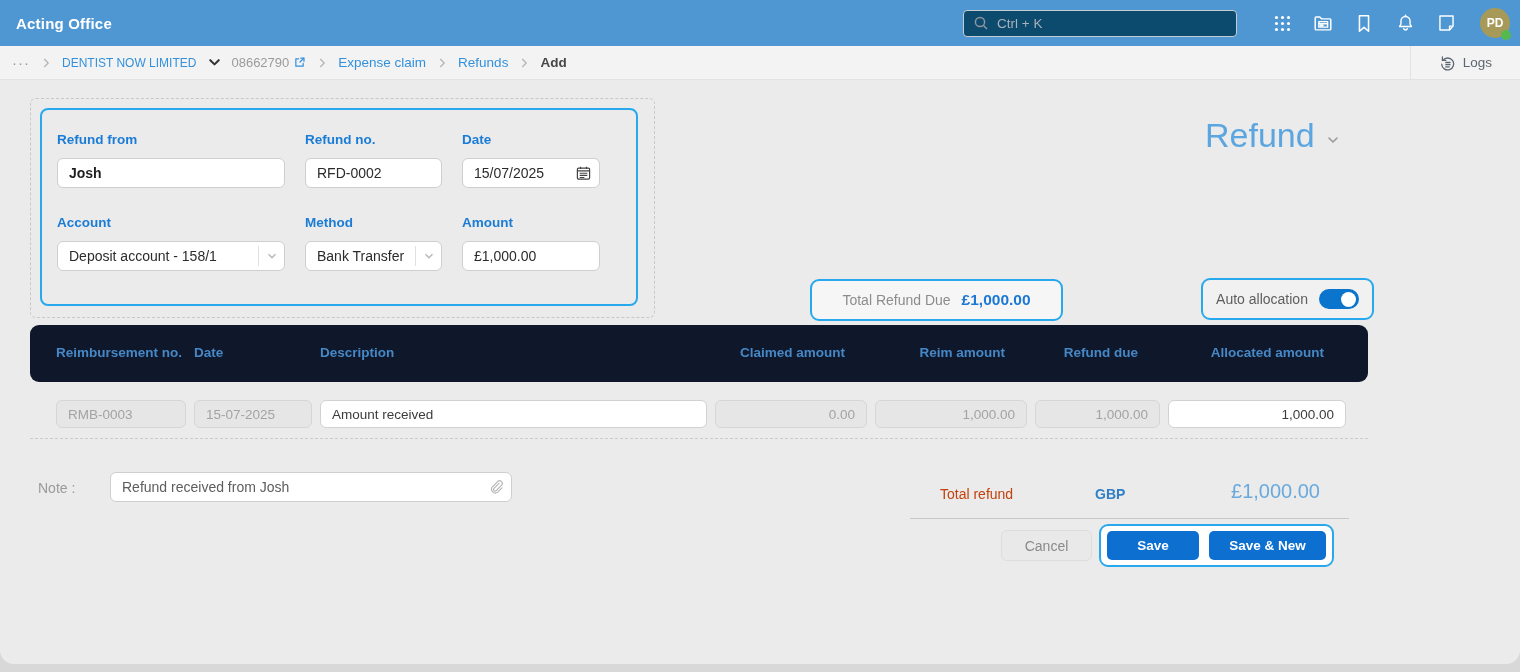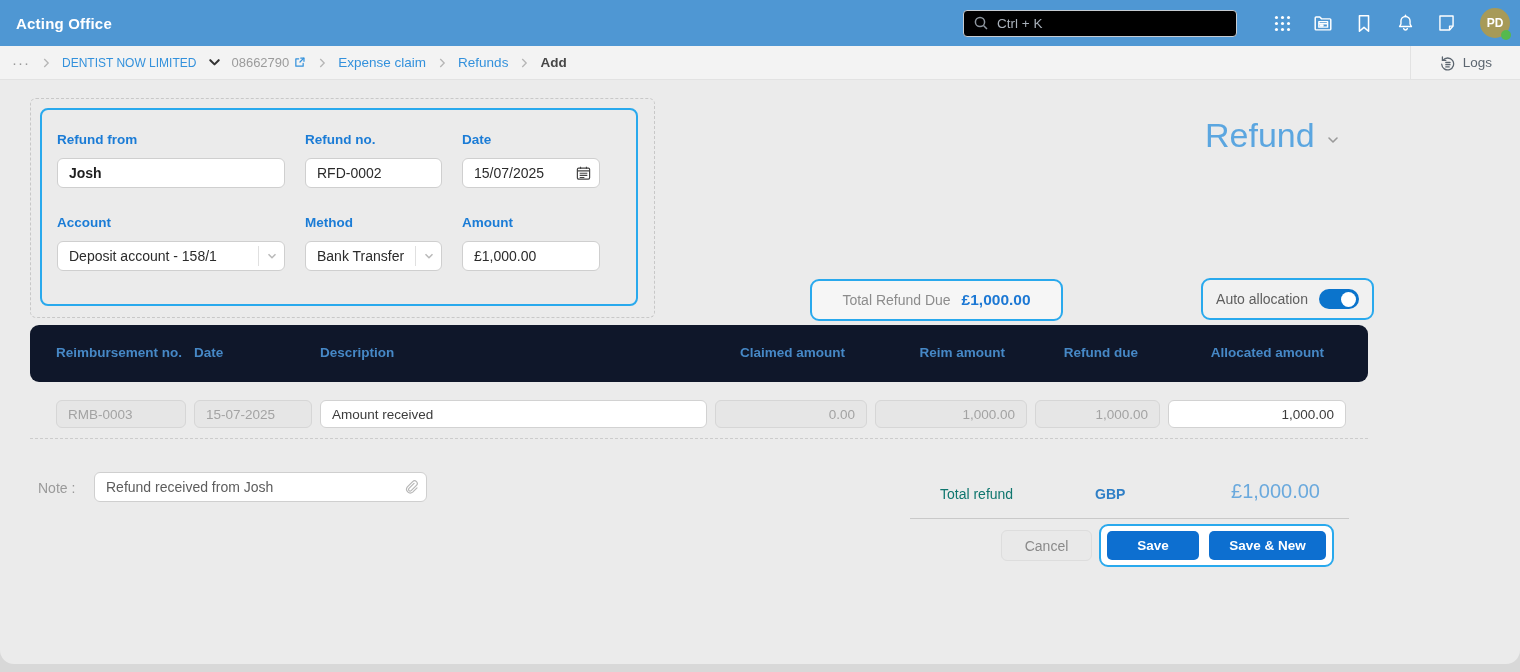--- a/index.html
+++ b/index.html
@@ -3,21 +3,21 @@
 <meta charset="utf-8">
 <style>
   * { margin:0; padding:0; box-sizing:border-box; }
   html,body { width:1520px; height:672px; }
   body { background:#d8d8d8; font-family:"Liberation Sans", sans-serif; overflow:hidden; }
   .page { position:relative; width:1520px; height:672px; }
 
   
   .topbar { height:46px; background:#4f97d3; display:flex; align-items:center; padding:0 10px 0 16px; }
   .app-title { color:#ffffff; font-weight:700; font-size:15px; letter-spacing:.2px; }
-  .search { margin-left:auto; width:274px; height:27px; background:#000000; border:1px solid #c6ccd2;
+  .search { margin-left:auto; width:274px; height:27px; background:#0c4a6e; border:1px solid #c6ccd2;
             border-radius:4px; display:flex; align-items:center; gap:8px; padding:0 9px; }
   .search input { border:none; outline:none; background:transparent; color:#8f98a2; font-size:13.5px; width:100%;
                   font-family:"Liberation Sans", sans-serif; }
   .search input::placeholder { color:#a9b1ba; }
   .top-icons { display:flex; align-items:center; gap:19px; margin-left:34px; color:#ffffff; }
   .tico { width:22px; height:22px; display:flex; align-items:center; justify-content:center; cursor:pointer; }
   .avatar { position:relative; width:30px; height:30px; border-radius:50%; background:#a79a58; color:#fff;
             font-size:12px; font-weight:700; display:flex; align-items:center; justify-content:center; margin-left:4px; }
   .avatar .dot { position:absolute; right:-1px; bottom:-2px; width:10px; height:10px; border-radius:50%;
                  background:#56b94d; }
@@ -93,25 +93,25 @@
   .cell { height:28px; border:1px solid #d2d2d2; border-radius:6px; background:#fff; padding:0 11px;
           font-size:13.5px; color:#3c3c3c; outline:none; font-family:"Liberation Sans", sans-serif; }
   .cell.ro { background:#e6e6e6; border-color:#d6d6d6; color:#a3a3a3; }
   .cell.num { text-align:right; }
   .w1{width:130px;} .w2{width:118px;} .w3{width:387px;} .w4{width:152px;} .w5{width:152px;} .w6{width:125px;} .w7{width:178px;}
 
   .dash-sep { position:absolute; left:30px; top:358px; width:1338px; border-top:1px dashed #cccccc; }
 
   
   .note-label { position:absolute; left:30px; top:400px; color:#9a9a9a; font-size:14px;margin-left:8px; }
-  .note-wrap { position:absolute; left:94px; top:392px; width:333px; }
+  .note-wrap { position:absolute; left:110px; top:392px; width:402px; }
   .note-wrap .tinput { height:30px; color:#5d5d5d; padding-right:34px; }
   .note-wrap .in-icon { color:#b7b7b7; }
 
-  .tot-label { position:absolute; left:940px; top:406px; color:#0f766e; font-size:14px; }
+  .tot-label { position:absolute; left:940px; top:406px; color:#c2410c; font-size:14px; }
   .tot-cur { position:absolute; left:1095px; top:406px; color:#2f7fc6; font-weight:700; font-size:14px; }
   .tot-val { position:absolute; left:1170px; top:400px; width:150px; text-align:right; color:#6aa9dd; font-size:20px; }
   .tot-line { position:absolute; left:910px; top:438px; width:439px; border-top:1px solid #c9c9c9; }
 
   
   .btn-cancel { position:absolute; left:1001px; top:450px; width:91px; height:31px; background:#e9e9e9;
                 border:1px solid #dddddd; border-radius:6px; color:#8a8a8a; font-size:14px;
                 font-family:"Liberation Sans", sans-serif; cursor:pointer; }
   .save-group { position:absolute; left:1099px; top:444px; width:235px; height:43px; background:#ffffff;
                 border:2px solid #29a9ed; border-radius:9px; display:flex; align-items:center;

